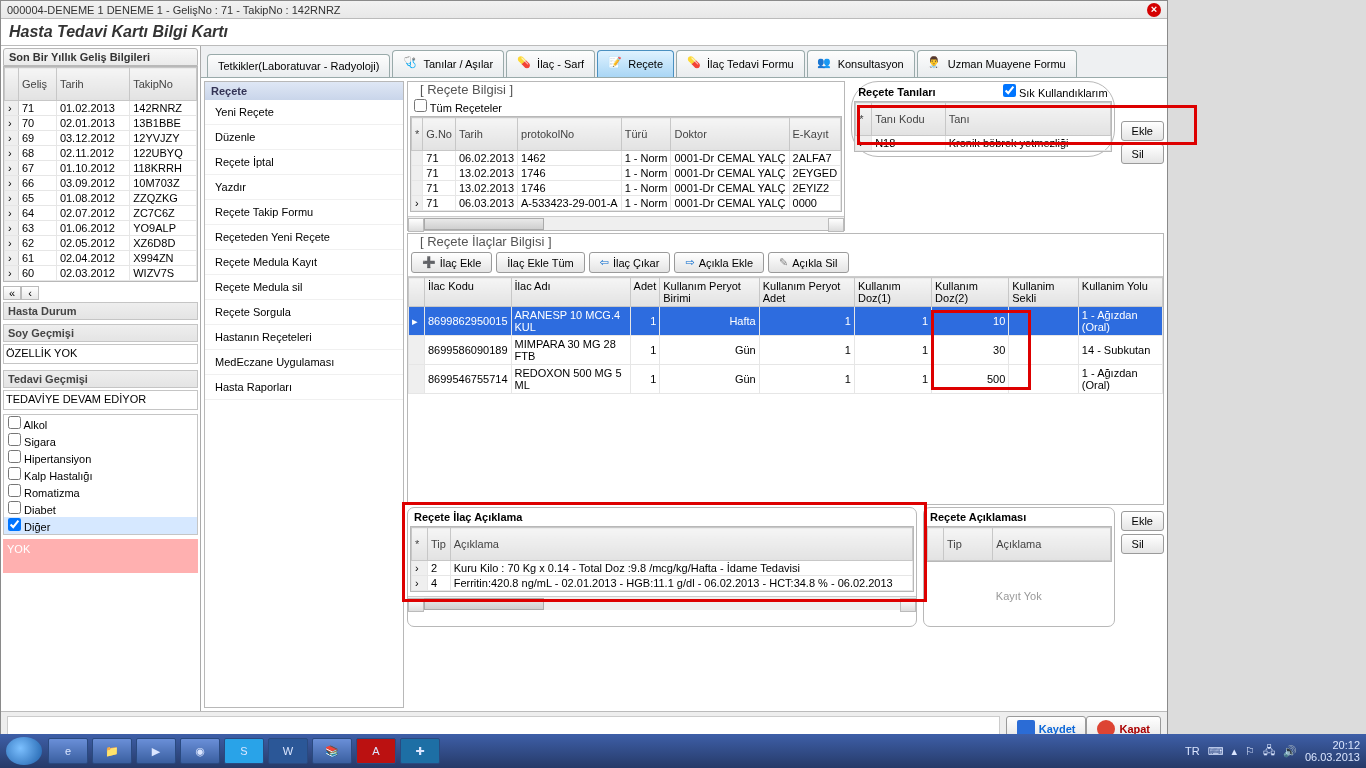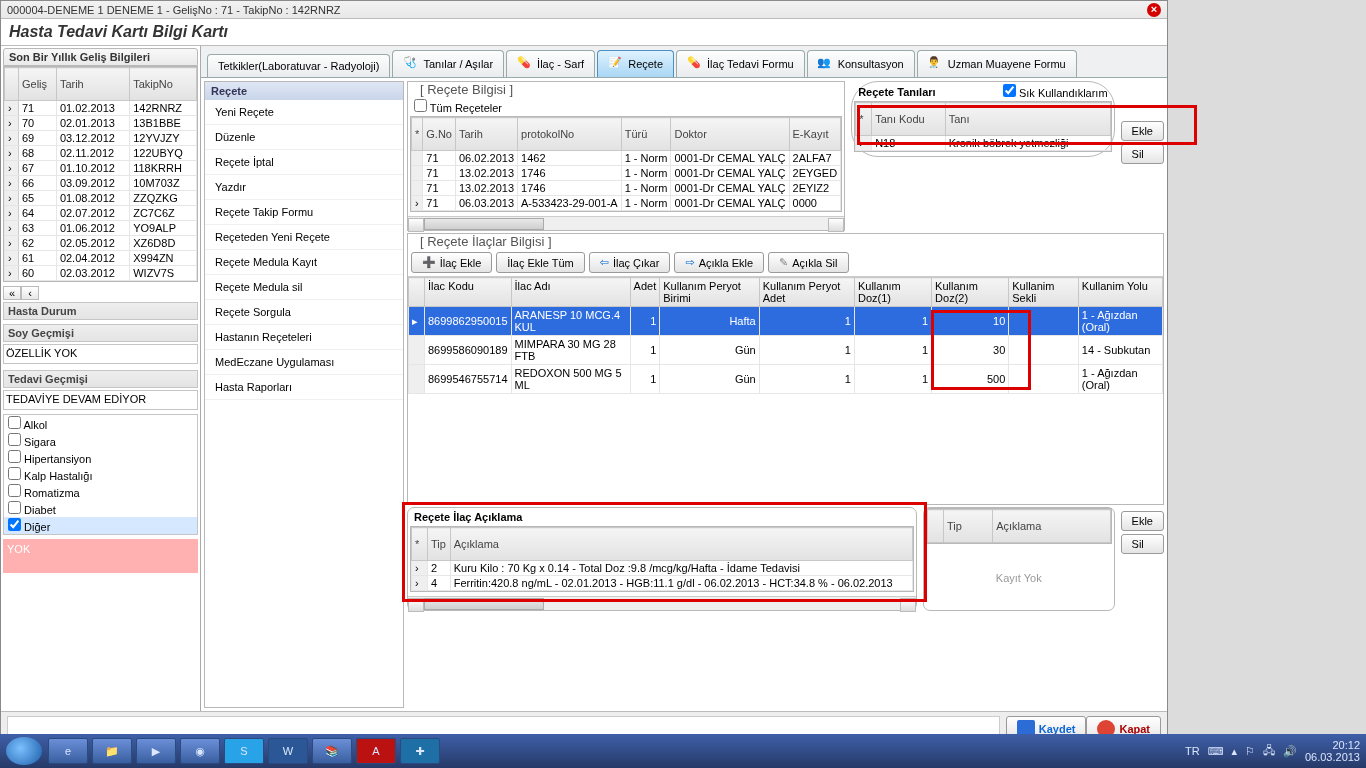--- a/index.html
+++ b/index.html
@@ -462,20 +462,21 @@
                         <td>Ferritin:420.8 ng/mL - 02.01.2013 - HGB:11.1 g/dl - 06.02.2013 - HCT:34.8 % - 06.02.2013</td>
                       </tr>
                     </tbody>
                   </table>
                 </div>
             <div class="scrollbar-h">
                   <div class="thumb"></div>
                 </div>
           </div>
           <div class="panel">
+            <div style="font-weight:bold;padding:3px 6px;">Reçete Açıklaması</div>
             <div class="grid">
                   <table id="recete-acik-table">
               <tbody>
                       <tr>
                         <th class="gridnav"></th>
                         <th>Tip</th>
                         <th>Açıklama</th>
                       </tr>
             </tbody>
                   </table>

